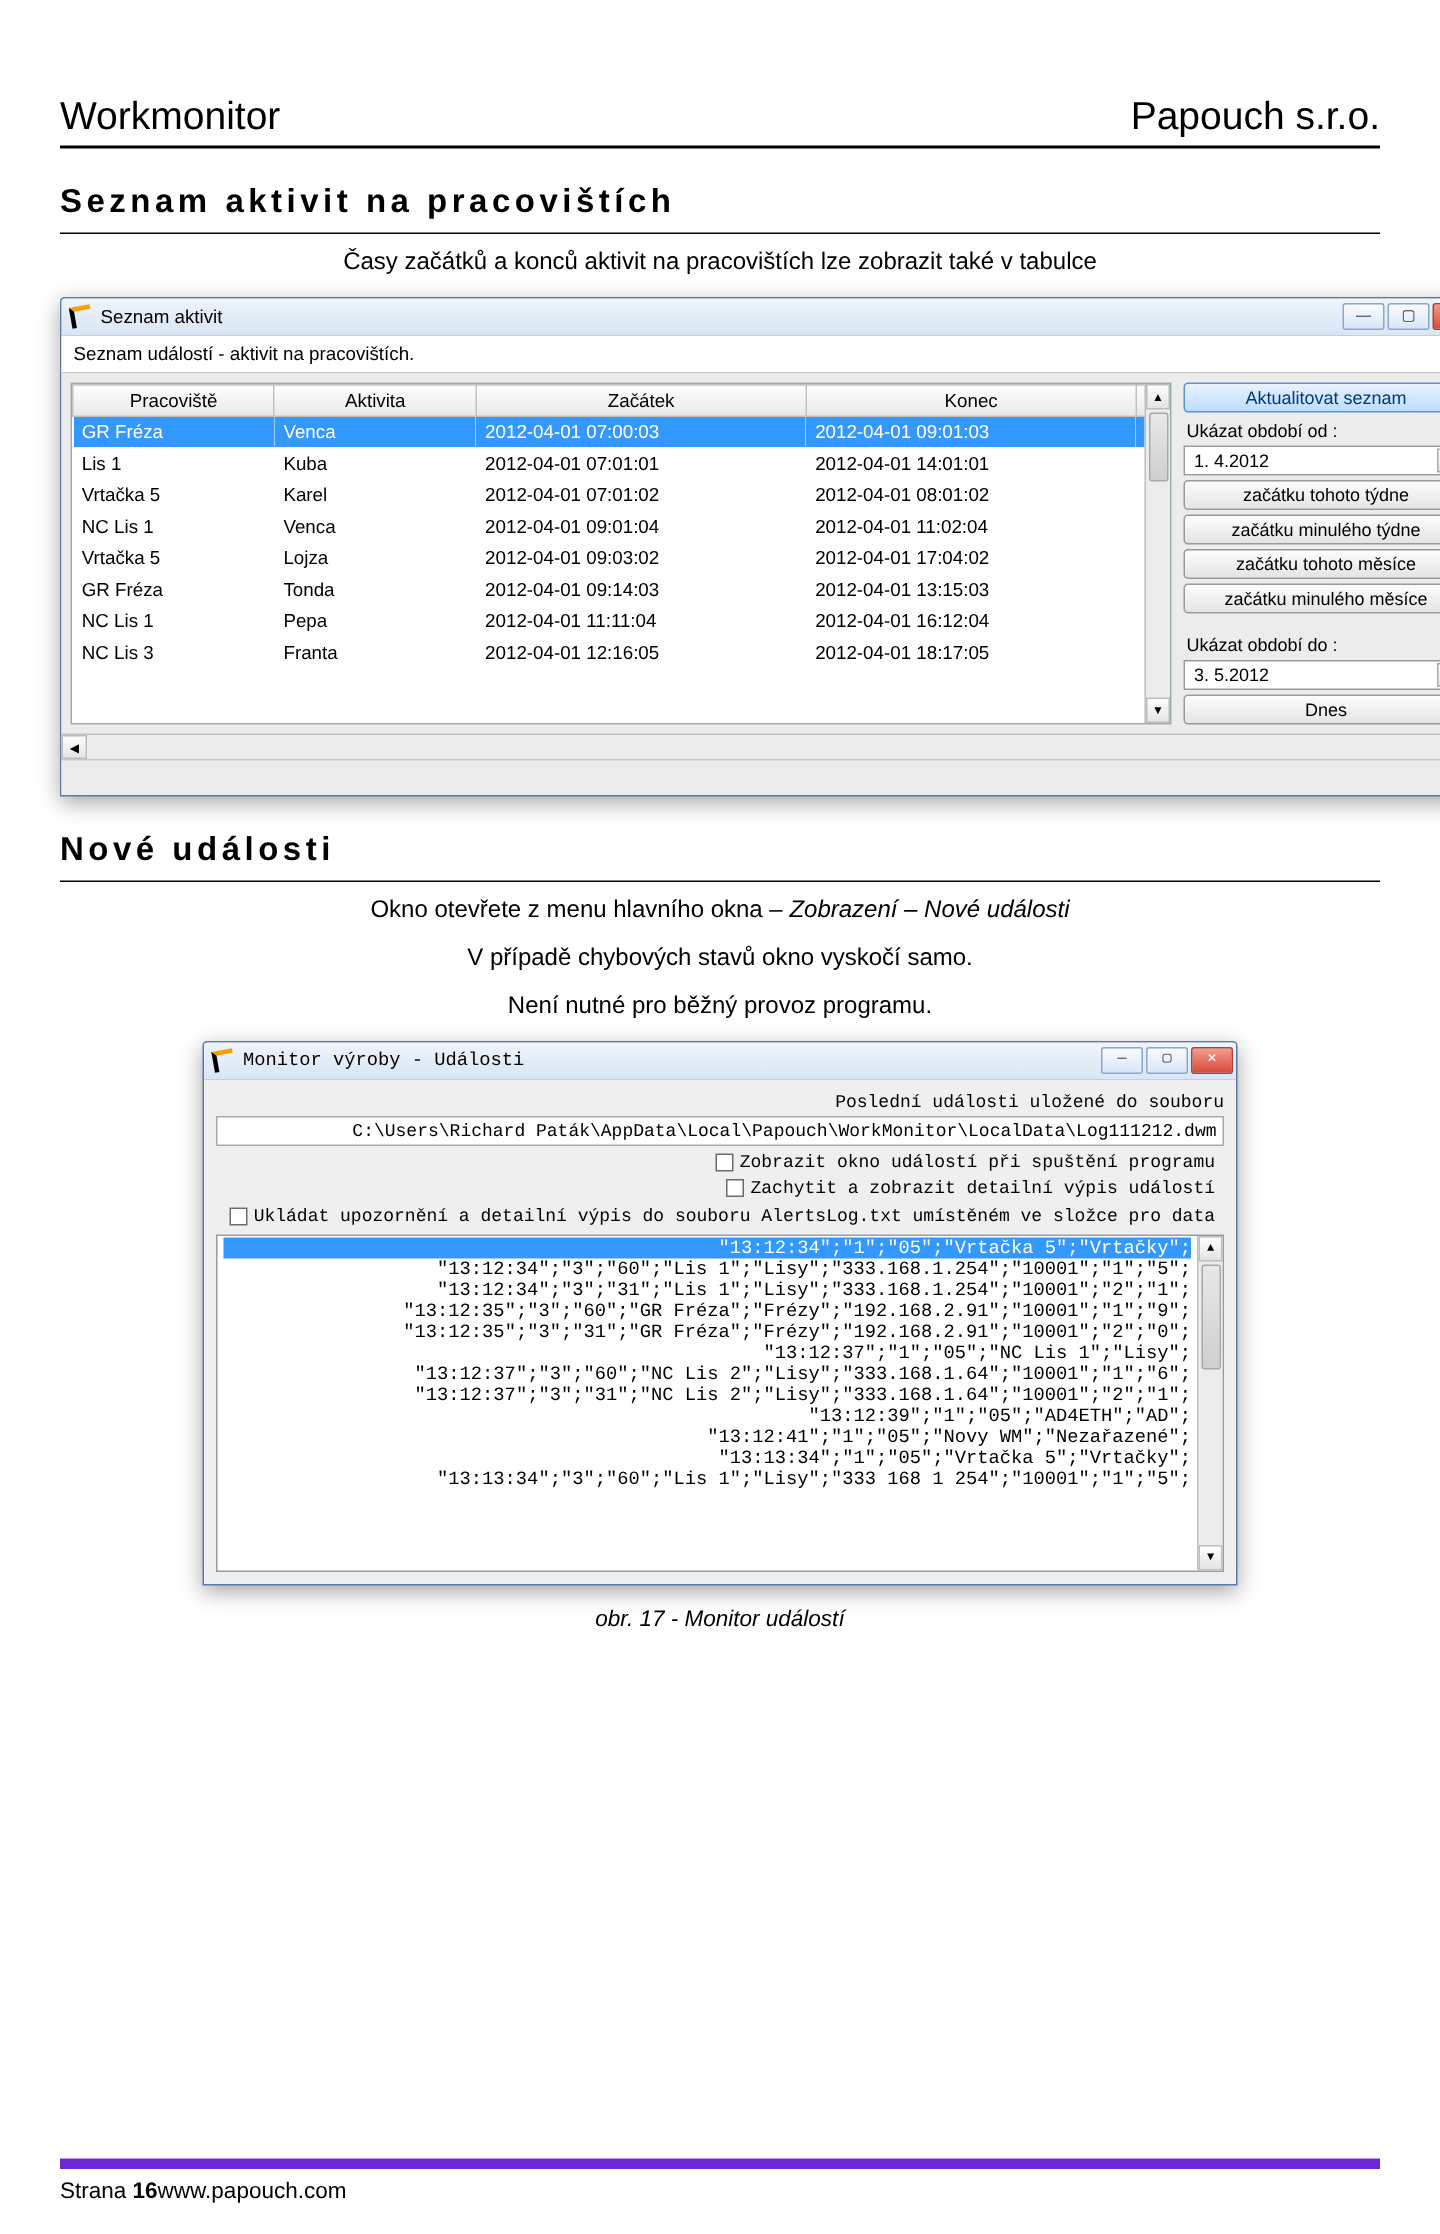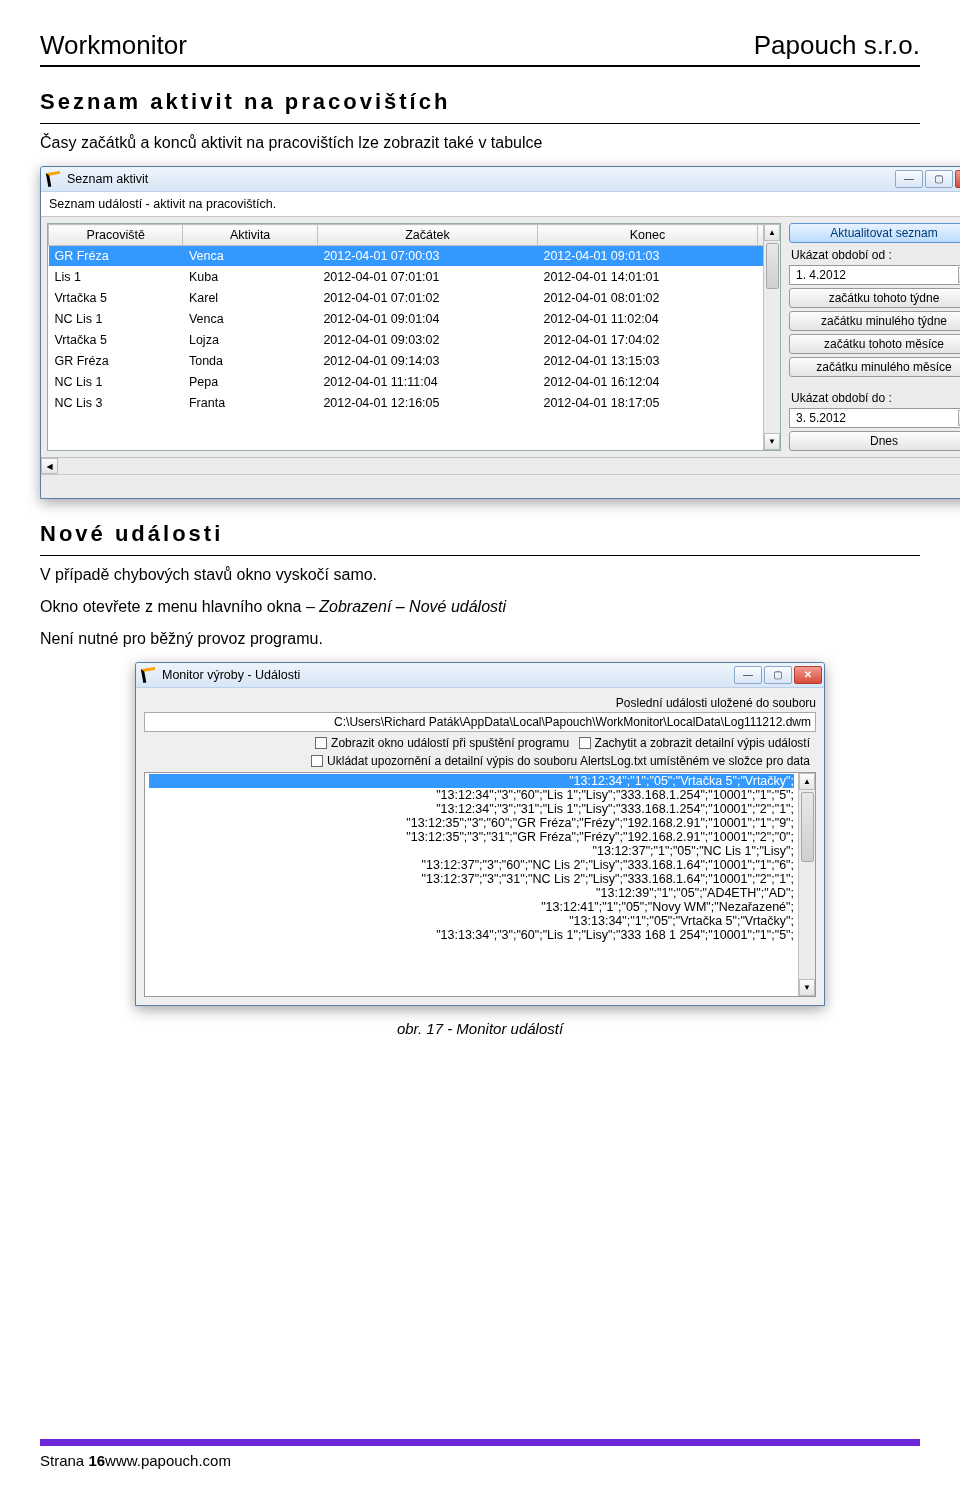--- a/index.html
+++ b/index.html
@@ -17,32 +17,32 @@
     position: relative;
   }
   .header-line {
     display: flex;
     justify-content: space-between;
     align-items: baseline;
     border-bottom: 2px solid #000;
     padding-bottom: 4px;
     margin-bottom: 18px;
   }
-  .header-left { font-size: 26px; }
+  .header-left { font-size: 26px; margin-top: 32px; }
   .header-right { font-size: 26px; }
   .section-title {
     letter-spacing: 3px;
     font-weight: bold;
     font-size: 22px;
     border-bottom: 1.5px solid #000;
     padding-bottom: 8px;
     margin-top: 22px;
     margin-bottom: 10px;
   }
-  .body-text { font-size: 16px; margin: 6px 0 14px 0; }
+  .body-text { font-size: 16px; margin: 6px 0 14px 0; text-align: center; }
   .italic { font-style: italic; }
   .caption { text-align: center; font-style: italic; font-size: 15px; margin: 14px 0 20px 0; }
 
   
   .app-window {
     border: 1px solid #5a7da8;
     background: #f3f3f3;
     font-size: 12.5px;
     font-family: "Segoe UI", Tahoma, sans-serif;
     box-shadow: 0 4px 14px rgba(0,0,0,0.35);
@@ -145,21 +145,21 @@
     padding:1px 2px 1px 6px; font-size:12px;
     justify-content:space-between;
   }
   .dd-btn { width:18px; height:16px; background:linear-gradient(#fdfdfd,#e2e2e2); border:1px solid #a9a9a9; font-size:9px; display:flex; align-items:center; justify-content:center; }
 
   .win1-bottom {
     height:24px; background:#ececec; border-top:1px solid #c8c8c8;
   }
 
   
-  .win2 { width: 690px; margin: 6px auto 0 auto; }
+  .win2 { width: 690px; margin: 6px auto 0 auto; font-family: Liberation Mono, monospace; }
   .win2-body { padding:6px 8px 8px 8px; background:#efefef;text-align:right; }
   .fieldline { font-size:12px; margin:2px 0; }
   .pathbox {
     width:100%; background:#fff; border:1px solid #aaa;
     padding:2px 4px; font-size:12px; margin:2px 0 4px 0;
   }
   .chk { display:inline-flex; align-items:center; gap:4px; font-size:12px; margin-right:6px;}
   .chkbox { width:12px; height:12px; border:1px solid #6a6a6a; background:#fff; }
   .logbox {
     background:#fff; border:1px solid #9a9a9a;
@@ -317,24 +317,24 @@
     <div class="hscroll">
       <div class="arrow">◀</div>
       <div class="track"></div>
       <div class="arrow">▶</div>
     </div>
     <div class="win1-bottom"></div>
   </div>
 
 
   <div class="section-title">Nové události</div>
-  <p class="body-text">V případě chybových stavů okno vyskočí samo.</p>
   <p class="body-text">
     <span>Okno otevřete z menu hlavního okna – </span><span class="italic">Zobrazení – Nové události</span>
   </p>
+  <p class="body-text">V případě chybových stavů okno vyskočí samo.</p>
   <p class="body-text">Není nutné pro běžný provoz programu.</p>
 
   <div class="app-window win2">
     <div class="titlebar">
       <span class="title-icon"></span>
       <span class="title-text">Monitor výroby - Události</span>
       <span class="win-btn">—</span>
       <span class="win-btn">▢</span>
       <span class="win-btn close">✕</span>
     </div>

